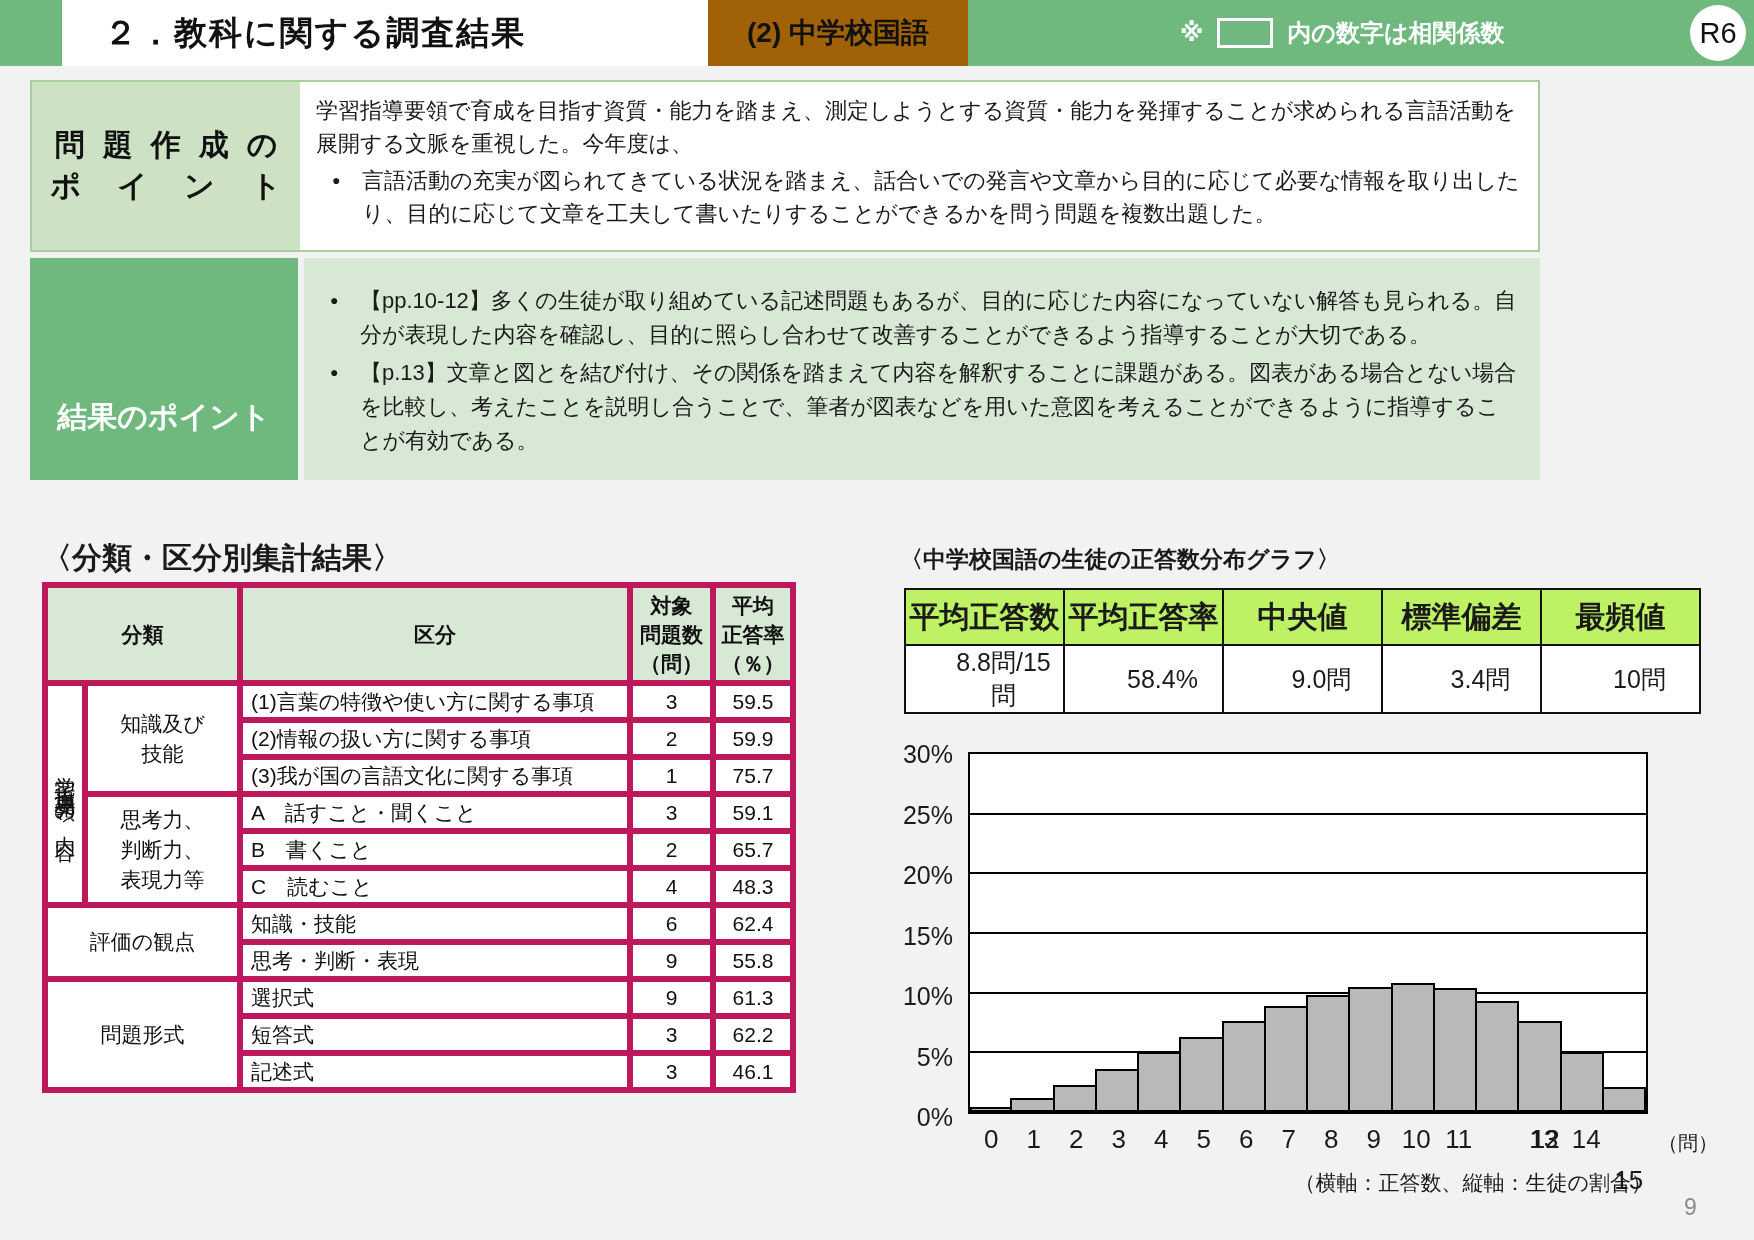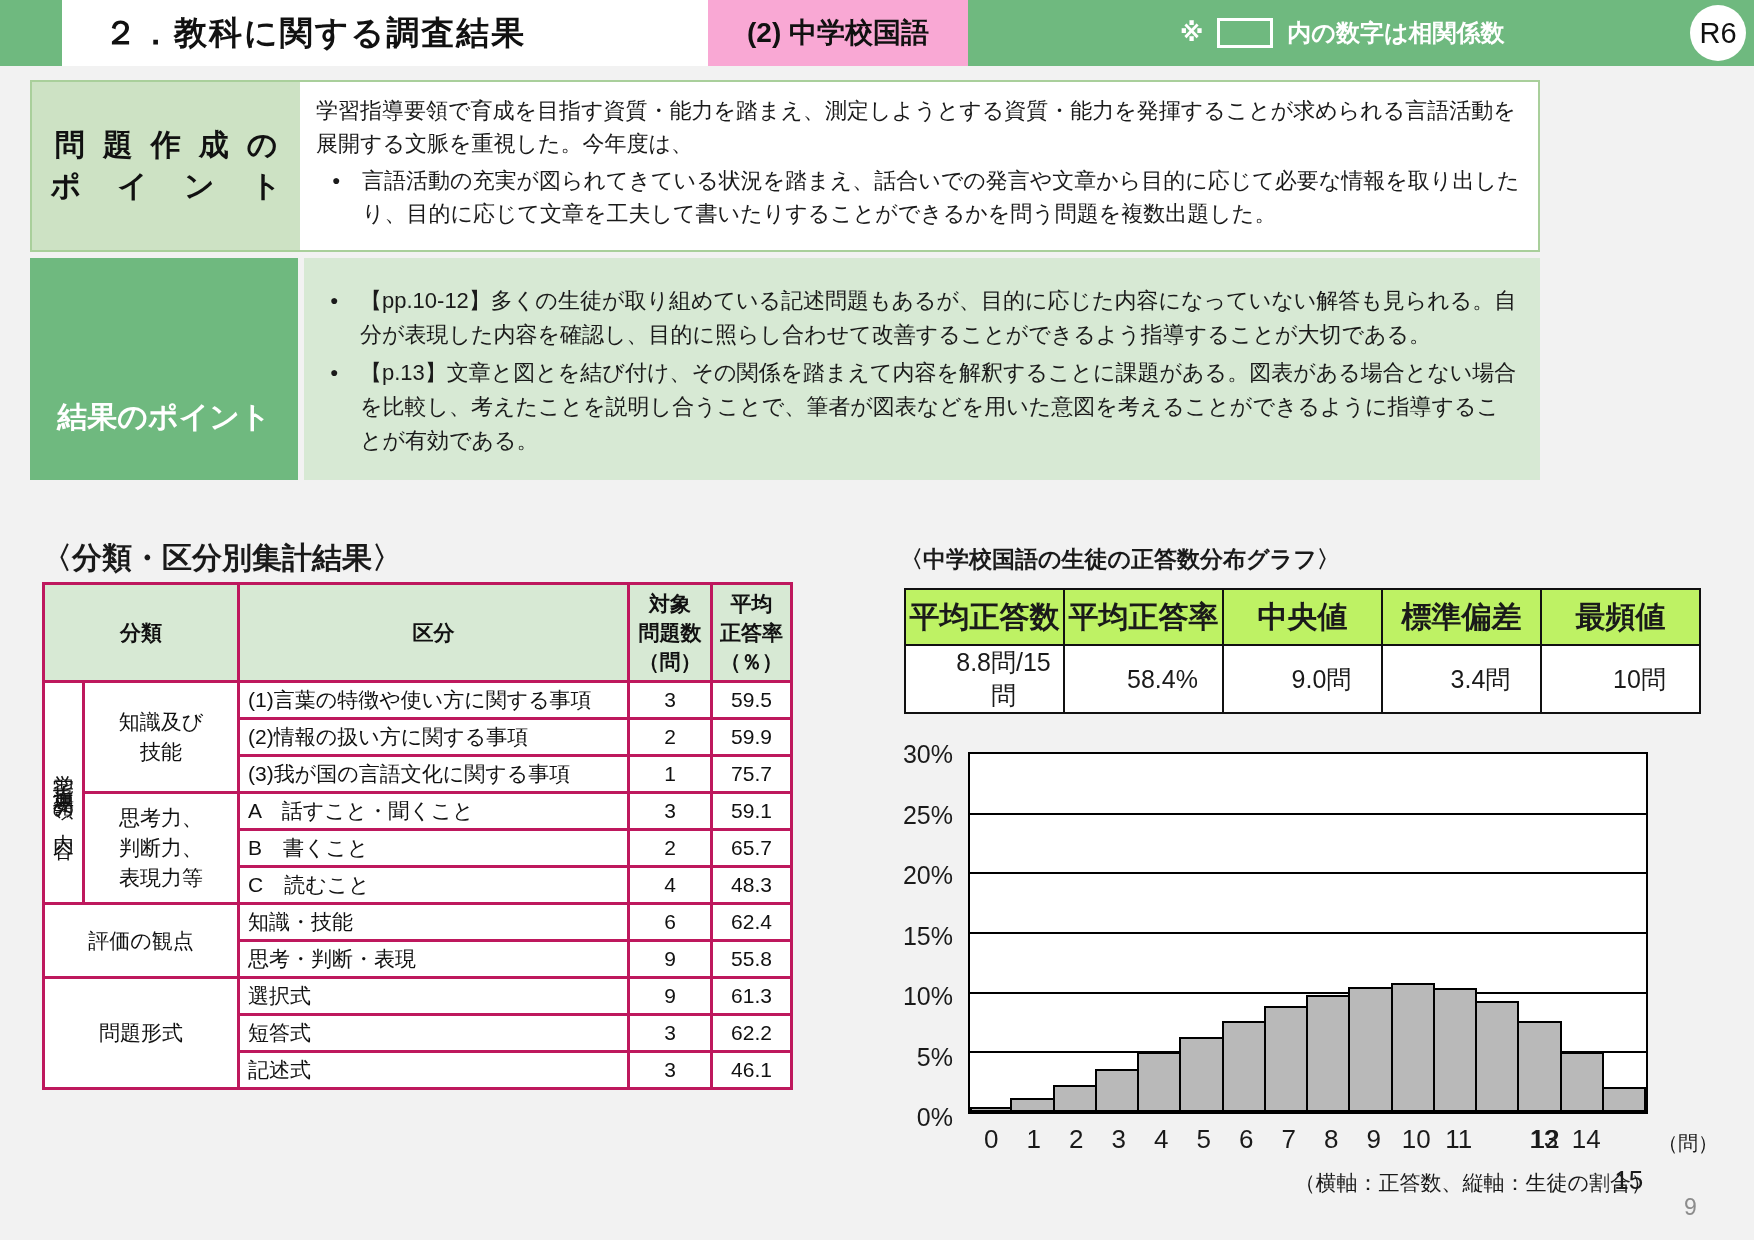--- a/index.html
+++ b/index.html
@@ -10,21 +10,21 @@
     font-family:"Liberation Sans","DejaVu Sans",sans-serif;
     color:#1a1a1a;
     overflow:hidden;
   }
   
   .header { position:absolute; left:0; top:0; width:1754px; height:66px; background:#ffffff; }
   .accent-block { position:absolute; left:0; top:0; width:62px; height:66px; background:#6fb97f; }
   .page-title { position:absolute; left:104px; top:0; height:66px; line-height:66px;
                 font-size:33px; font-weight:bold; letter-spacing:2px; color:#111; }
   .subject-badge { position:absolute; left:708px; top:0; width:260px; height:66px;
-                   background:#f9a8d4; text-align:center; line-height:66px;
+                   background:#a16207; text-align:center; line-height:66px;
                    font-size:28px; font-weight:bold; color:#111; }
   .header-band { position:absolute; left:968px; top:0; width:786px; height:66px; background:#6fb97f; }
   .legend { position:absolute; left:212px; top:0; height:66px; display:flex; align-items:center;
             gap:14px; color:#fff; font-weight:bold; font-size:24px; }
   .legend-box { width:56px; height:30px; border:3px solid #fff; background:transparent; }
   .r6-badge { position:absolute; right:8px; top:5px; width:56px; height:56px; border-radius:50%;
               background:#fff; color:#111; font-size:29px; display:flex; align-items:center;
               justify-content:center; }
   
   .section1 { position:absolute; left:30px; top:80px; width:1510px; height:172px;
@@ -45,21 +45,21 @@
                       background:#d7e9d4; padding:22px 20px 10px 26px;
                       font-size:22px; line-height:34px; }
   .bullet-row { display:flex; align-items:flex-start; margin-top:4px; }
   .bullet-mark { width:30px; flex:0 0 30px; text-align:left; font-size:14px; line-height:33px; }
   .bullet-text { flex:1; }
   .s1-bullets .bullet-row { padding-left:16px; }
   
   .ctable-title { position:absolute; left:42px; top:538px; font-size:30px; font-weight:bold; }
   table { border-collapse:collapse; }
   .ctable { position:absolute; left:42px; top:582px; table-layout:fixed; background:#fff; }
-  .ctable td { border:3px solid #be185d; font-size:21px; color:#111; overflow:hidden; }
+  .ctable td { border:6px solid #be185d; font-size:21px; color:#111; overflow:hidden; }
   .ctable .th { background:#d7e9d4; font-weight:bold; text-align:center;
                 white-space:pre-line; line-height:29px; }
   .ctable tr.thead { height:98px; }
   .ctable tr.drow { height:37px; }
   .vert { writing-mode:vertical-rl; text-orientation:upright; font-size:18px;
           text-align:center; letter-spacing:5px; padding:6px 0; }
   .glabel { text-align:center; white-space:pre-line; line-height:30px; }
   .cat { padding-left:8px; text-align:left; }
   .num { text-align:center; }
   

